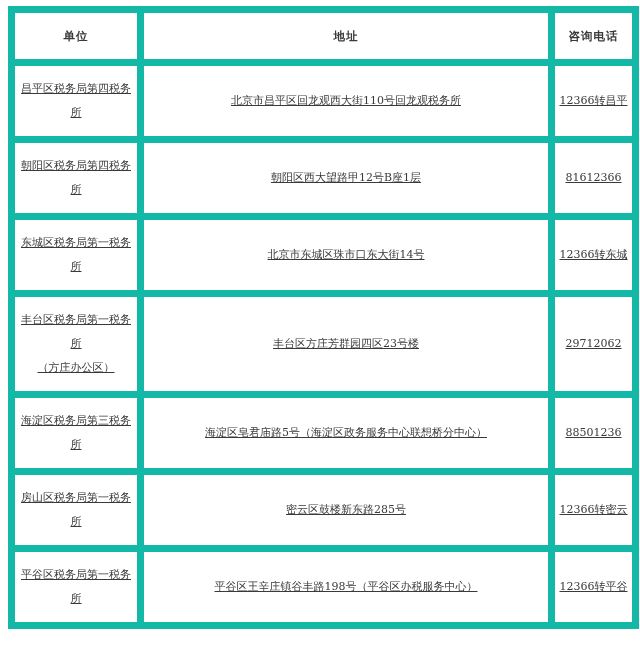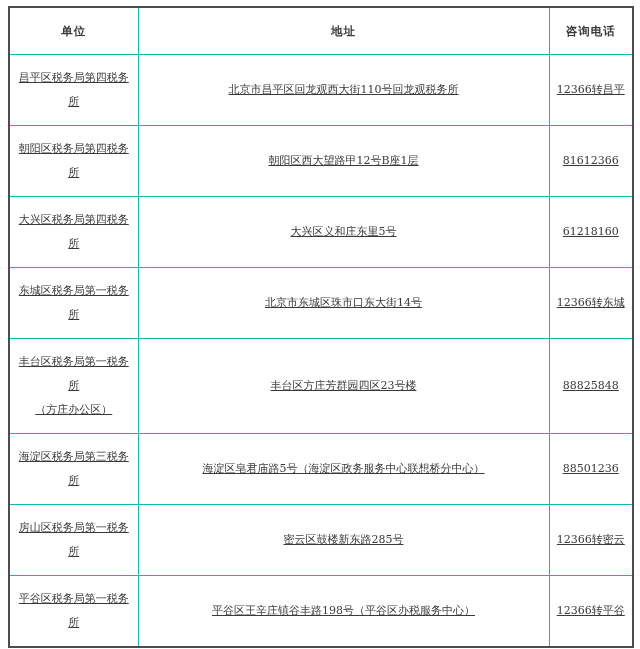--- a/index.html
+++ b/index.html
@@ -15,21 +15,21 @@
   table.office-table {
     width: 624px;
     border-collapse: collapse;
     table-layout: fixed;
     border: 2px solid #4d4d4d;
   }
   .office-table col.c-unit  { width: 129px; }
   .office-table col.c-addr  { width: 411px; }
   .office-table col.c-phone { width: 84px;  }
   .office-table th, .office-table td {
-    border: 1px solid #14b8a6;
+    border: 7px solid #14b8a6;
     font-size: 11px;
     line-height: 24px;
     text-align: center;
     vertical-align: middle;
     padding: 11px 4px;
     color: #3a3a3a;
   }
   .office-table th {
     height: 27px;
     font-weight: bold;
@@ -62,34 +62,29 @@
         <td class="cell-unit">昌平区税务局第四税务所</td>
         <td class="cell-addr">北京市昌平区回龙观西大街110号回龙观税务所</td>
         <td class="cell-phone">12366转昌平</td>
       </tr>
       <tr>
         <td class="cell-unit">朝阳区税务局第四税务所</td>
         <td class="cell-addr">朝阳区西大望路甲12号B座1层</td>
         <td class="cell-phone">81612366</td>
       </tr>
       <tr>
-        <td class="cell-unit">大兴区税务局第四税务所</td>
-        <td class="cell-addr">大兴区义和庄东里5号</td>
-        <td class="cell-phone">61218160</td>
-      </tr>
-      <tr>
         <td class="cell-unit">东城区税务局第一税务所</td>
         <td class="cell-addr">北京市东城区珠市口东大街14号</td>
         <td class="cell-phone">12366转东城</td>
       </tr>
       <tr>
         <td class="cell-unit">丰台区税务局第一税务所
 （方庄办公区）</td>
         <td class="cell-addr">丰台区方庄芳群园四区23号楼</td>
-        <td class="cell-phone">88825848</td>
+        <td class="cell-phone">29712062</td>
       </tr>
       <tr>
         <td class="cell-unit">海淀区税务局第三税务所</td>
         <td class="cell-addr">海淀区皂君庙路5号（海淀区政务服务中心联想桥分中心）</td>
         <td class="cell-phone">88501236</td>
       </tr>
       <tr>
         <td class="cell-unit">房山区税务局第一税务所</td>
         <td class="cell-addr">密云区鼓楼新东路285号</td>
         <td class="cell-phone">12366转密云</td>

